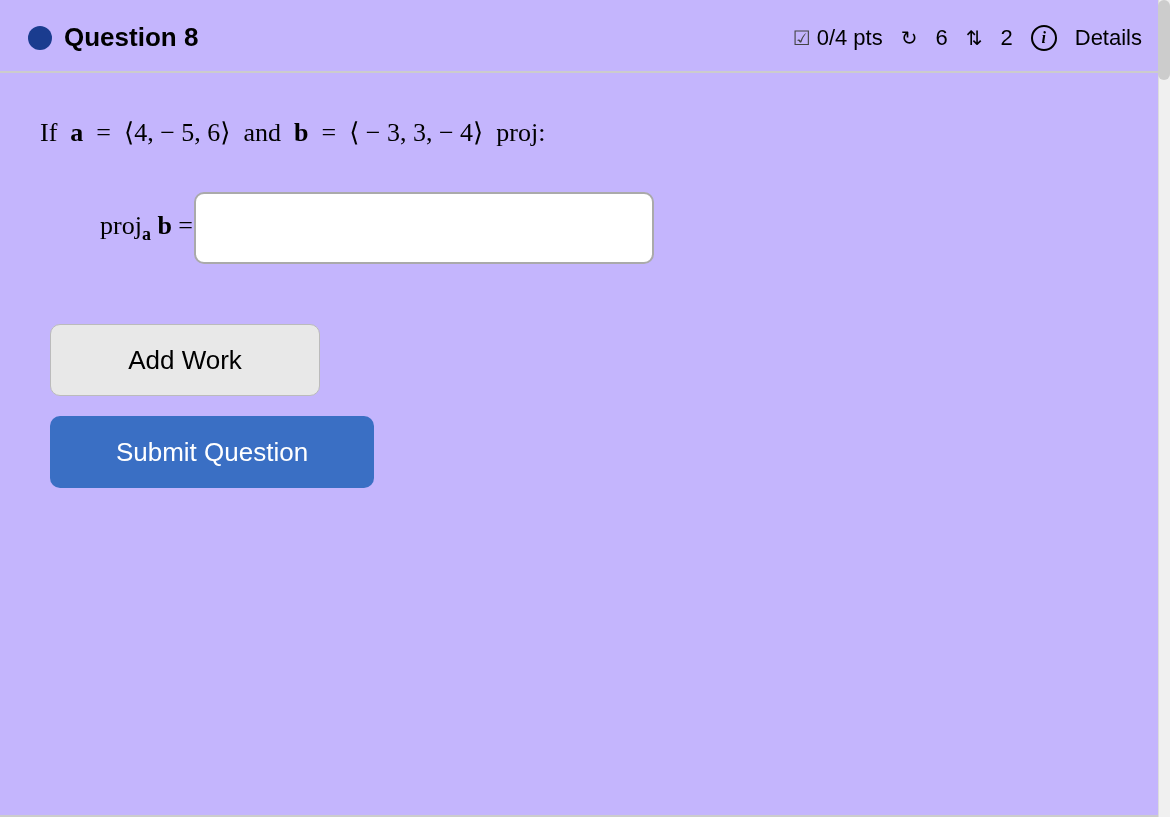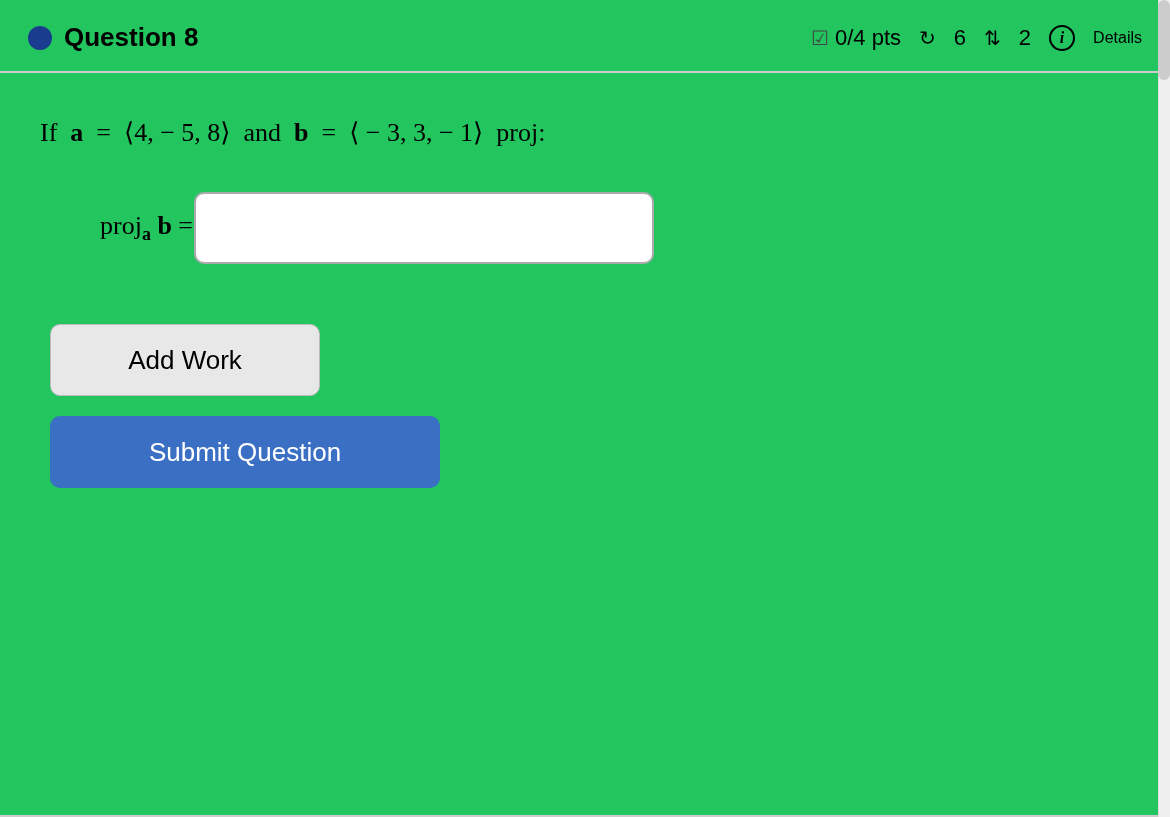--- a/index.html
+++ b/index.html
@@ -13,21 +13,21 @@
       background: #ffffff;
       width: 1170px;
       min-height: 817px;
       position: relative;
       overflow-x: hidden;
     }
 
     .page-container {
       width: 1170px;
       min-height: 817px;
-      background: #22c55e;
+      background: #c4b5fd;
       position: relative;
     }
 
     
     .question-header {
       display: flex;
       align-items: center;
       padding: 22px 28px 18px 28px;
       border-bottom: 2px solid #cccccc;
       gap: 0;
@@ -89,21 +89,21 @@
       justify-content: center;
       font-style: italic;
       font-family: Georgia, serif;
       font-size: 16px;
       font-weight: bold;
       cursor: pointer;
       color: #000;
     }
 
     .details-link {
-      font-size: 16px;
+      font-size: 22px;
       font-family: Arial, sans-serif;
       color: #000;
       text-decoration: none;
       cursor: pointer;
     }
 
     
     .question-body {
       padding: 40px 40px 30px 40px;
     }
@@ -173,21 +173,21 @@
       font-family: Arial, sans-serif;
       color: #000;
       cursor: pointer;
       display: flex;
       align-items: center;
       justify-content: center;
       text-align: center;
     }
 
     .submit-btn {
-      width: 390px;
+      width: 324px;
       height: 72px;
       background: #3a6fc4;
       border: none;
       border-radius: 10px;
       font-size: 26px;
       font-family: Arial, sans-serif;
       color: #fff;
       cursor: pointer;
       display: flex;
       align-items: center;
@@ -248,25 +248,25 @@
       <span class="details-link">Details</span>
     </div>
   </div>
 
   <div class="question-body">
 
     <div class="question-text">
       <span>If</span>
       &nbsp;<span class="math-bold">a</span>
       &nbsp;<span>=</span>
-      &nbsp;<span>⟨4,  − 5, 8⟩</span>
+      &nbsp;<span>⟨4,  − 5, 6⟩</span>
       &nbsp;<span>and</span>
       &nbsp;<span class="math-bold">b</span>
       &nbsp;<span>=</span>
-      &nbsp;<span>⟨ − 3, 3,  − 1⟩</span>
+      &nbsp;<span>⟨ − 3, 3,  − 4⟩</span>
       &nbsp;<span>proj:</span>
     </div>
 
     <div class="formula-row">
       <span class="formula-label">
         proj<sub class="proj-sub"><span>a</span></sub>&nbsp;<span class="math-bold">b</span>&nbsp;<span>=</span>
       </span>
       <input type="text" class="answer-input" placeholder="" style="">
     </div>
 

